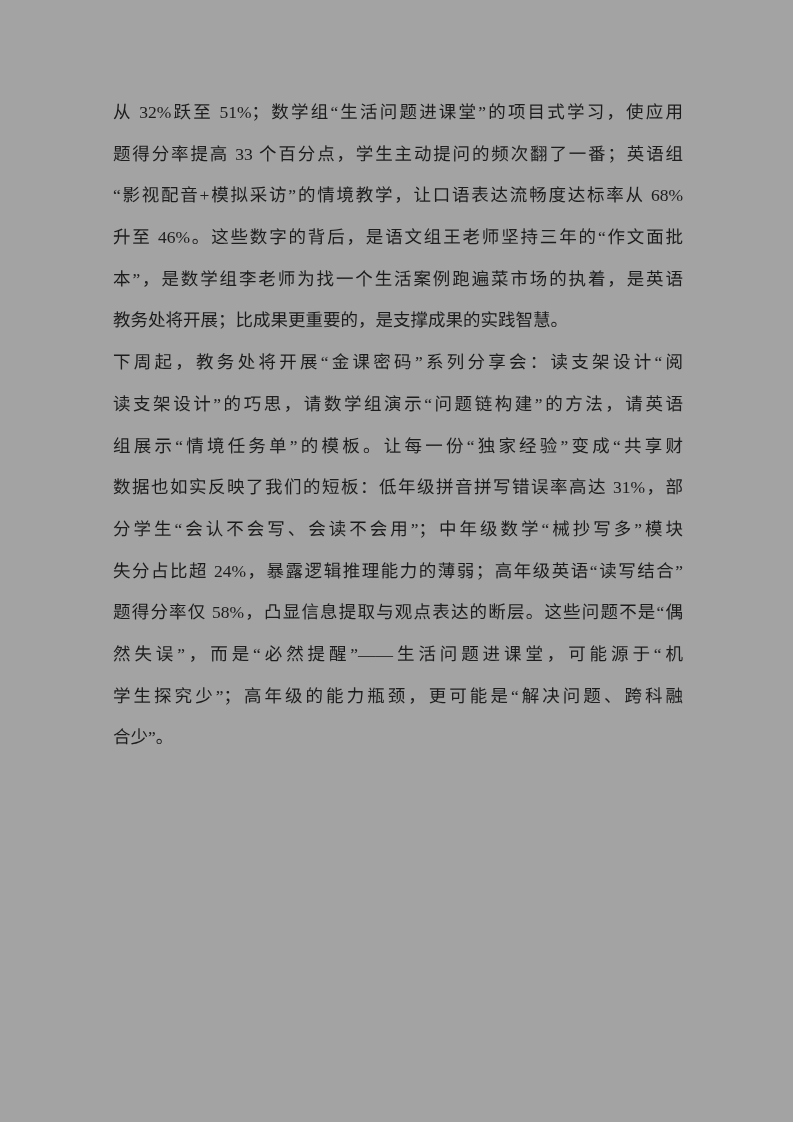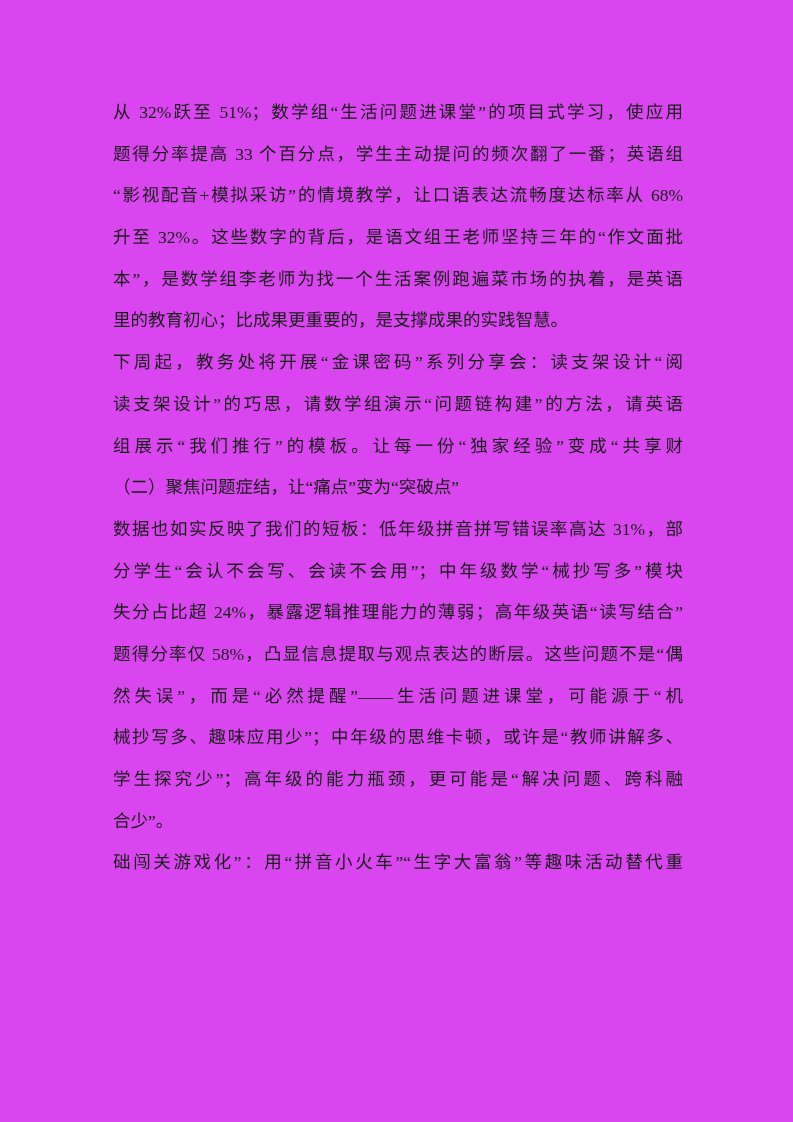--- a/index.html
+++ b/index.html
@@ -7,21 +7,21 @@
     padding: 0;
     width: 793px;
     height: 1122px;
     background: #ffffff;
     overflow: hidden;
   }
   .page {
     position: relative;
     width: 793px;
     height: 1122px;
-    background: #d946ef;
+    background: #a3a3a3;
   }
   .text-block {
     position: absolute;
     left: 113px;
     top: 92px;
     width: 570px;
     font-family: "Liberation Serif", "DejaVu Serif", serif;
     color: #1c1c1c;
     font-size: 17.5px;
   }
@@ -45,39 +45,34 @@
 </style>
 </head>
 <body>
 
 <div class="page">
   <div class="text-block" style="color: rgb(28, 28, 28);">
       <div class="paragraph">
         <div class="line justify">从 32%跃至 51%；数学组“生活问题进课堂”的项目式学习，使应用</div>
         <div class="line justify">题得分率提高 33 个百分点，学生主动提问的频次翻了一番；英语组</div>
         <div class="line justify">“影视配音+模拟采访”的情境教学，让口语表达流畅度达标率从 68%</div>
-        <div class="line justify">升至 32%。这些数字的背后，是语文组王老师坚持三年的“作文面批</div>
+        <div class="line justify">升至 46%。这些数字的背后，是语文组王老师坚持三年的“作文面批</div>
         <div class="line justify">本”，是数学组李老师为找一个生活案例跑遍菜市场的执着，是英语</div>
-        <div class="line left">里的教育初心；比成果更重要的，是支撑成果的实践智慧。</div>
+        <div class="line left">教务处将开展；比成果更重要的，是支撑成果的实践智慧。</div>
       </div>
       <div class="paragraph">
         <div class="line justify">下周起，教务处将开展“金课密码”系列分享会：读支架设计“阅</div>
         <div class="line justify">读支架设计”的巧思，请数学组演示“问题链构建”的方法，请英语</div>
-        <div class="line justify">组展示“我们推行”的模板。让每一份“独家经验”变成“共享财</div>
-      </div>
-      <div class="paragraph">
-        <div class="line left">（二）聚焦问题症结，让“痛点”变为“突破点”</div>
+        <div class="line justify">组展示“情境任务单”的模板。让每一份“独家经验”变成“共享财</div>
       </div>
       <div class="paragraph">
         <div class="line justify">数据也如实反映了我们的短板：低年级拼音拼写错误率高达 31%，部</div>
         <div class="line justify">分学生“会认不会写、会读不会用”；中年级数学“械抄写多”模块</div>
         <div class="line justify">失分占比超 24%，暴露逻辑推理能力的薄弱；高年级英语“读写结合”</div>
         <div class="line justify">题得分率仅 58%，凸显信息提取与观点表达的断层。这些问题不是“偶</div>
         <div class="line justify">然失误”，而是“必然提醒”——生活问题进课堂，可能源于“机</div>
-        <div class="line justify">械抄写多、趣味应用少”；中年级的思维卡顿，或许是“教师讲解多、</div>
         <div class="line justify">学生探究少”；高年级的能力瓶颈，更可能是“解决问题、跨科融</div>
         <div class="line left">合少”。</div>
       </div>
       <div class="paragraph">
-        <div class="line justify">础闯关游戏化”：用“拼音小火车”“生字大富翁”等趣味活动替代重</div>
       </div>
     </div>
 </div>
 
 </body></html>

